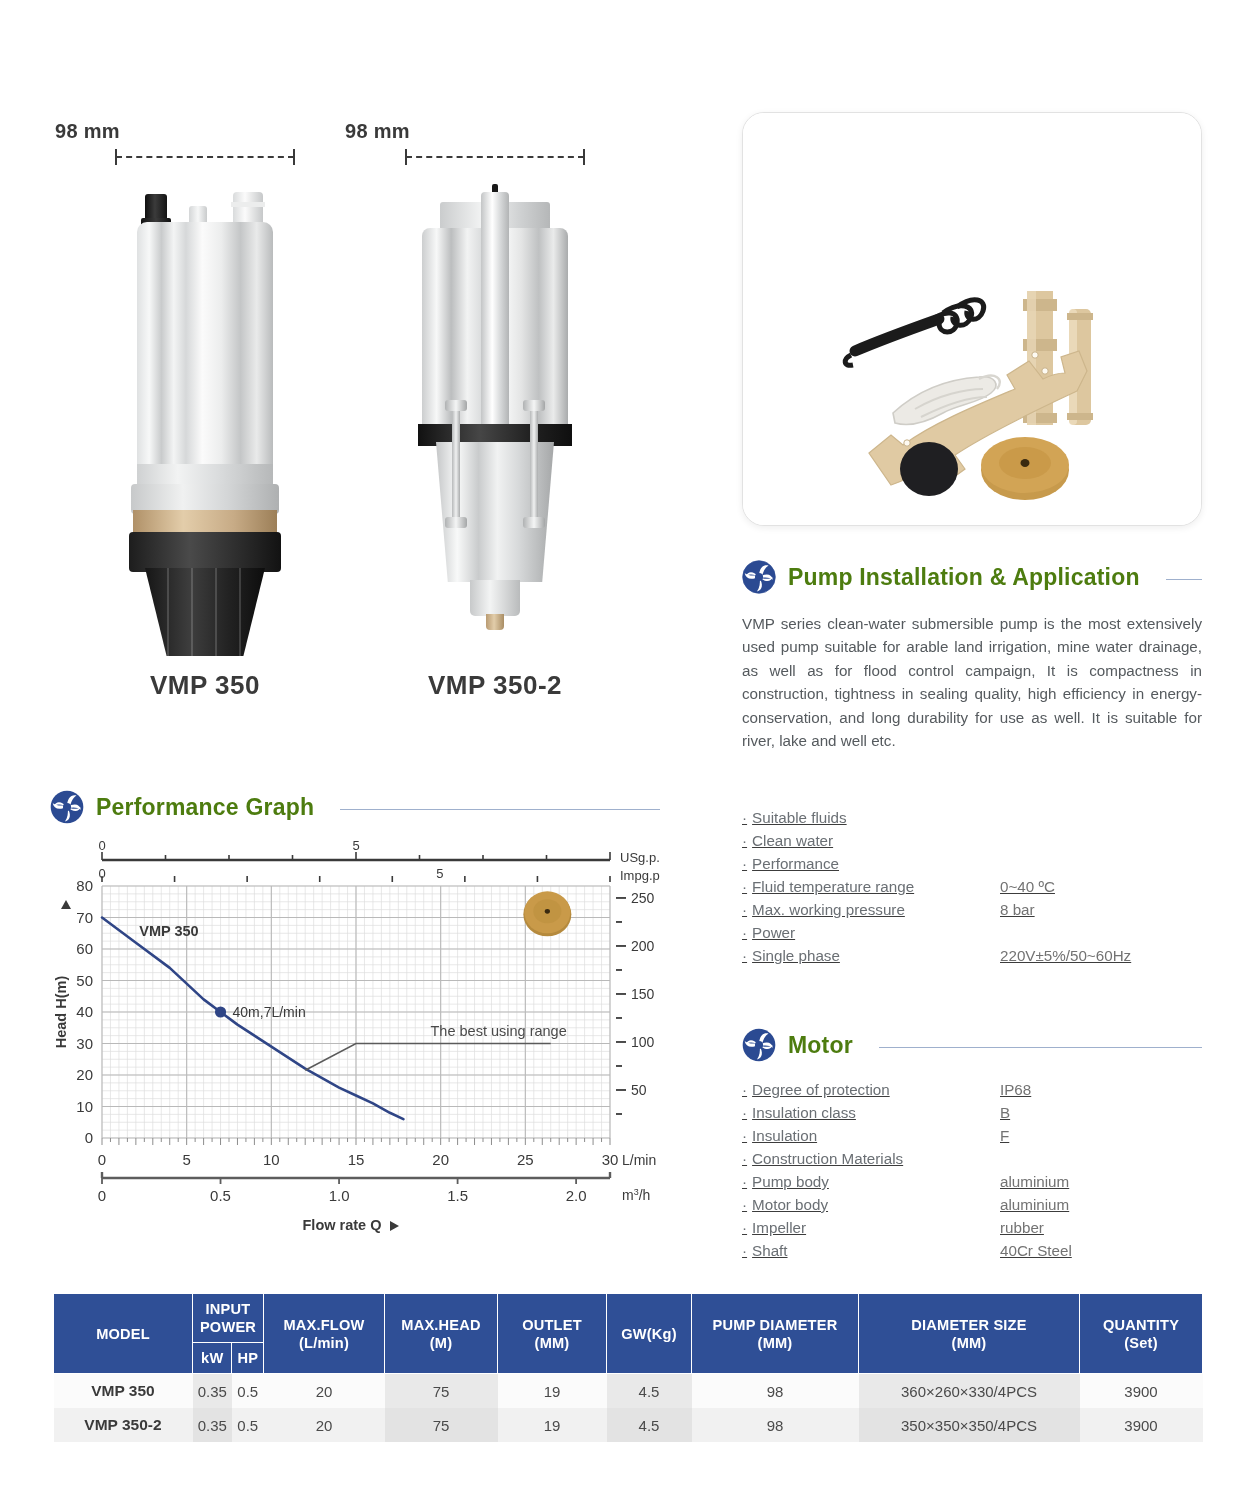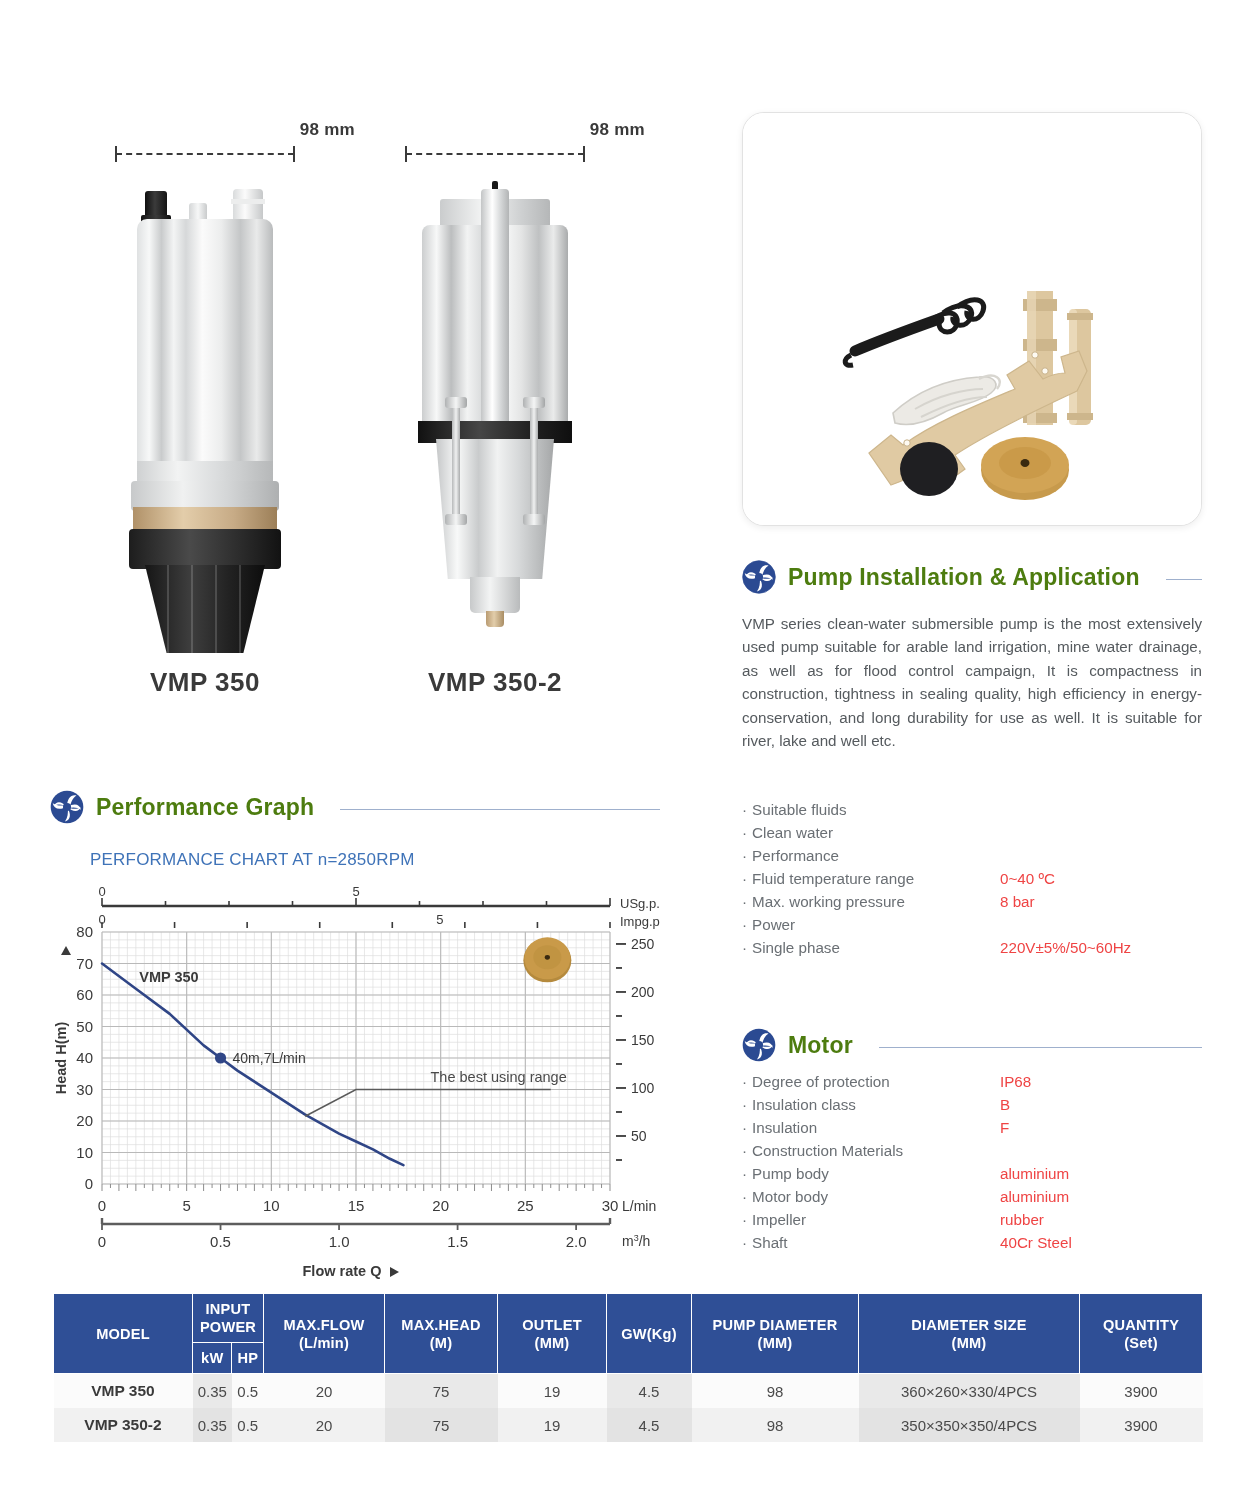--- a/index.html
+++ b/index.html
@@ -20,22 +20,22 @@
   #product-panel {
     position: absolute;
     left: 0; top: 0;
     width: 720px; height: 770px;
   }
   .product-block { position: absolute; top: 120px; width: 300px; }
   #product-block-1 { left: 55px; }
   #product-block-2 { left: 345px; }
 
   .dim-label {
-    text-align: right;
-    font-size: 17px;
+    text-align: left;
+    font-size: 20px;
     font-weight: bold;
     color: #3a3a3a;
     letter-spacing: .3px;
     margin-bottom: 5px;
   }
   .dim-line {
     position: relative;
     height: 18px;
     width: 190px;
     margin: 0 auto;
@@ -175,30 +175,30 @@
     font-size: 15.2px;
     line-height: 23.4px;
     color: #555a5e;
     text-align: justify;
     text-justify: inter-word;
   }
 
   #technical-data-section { position:absolute; left:742px; top:790px; width:460px; }
   #motor-section { position:absolute; left:742px; top:1028px; width:460px; }
 
-  .spec-list { margin-top: 8px; }
+  .spec-list { margin-top: 16px; text-decoration: underline; }
   .spec-row {
     display: flex;
     font-size: 15.2px;
     line-height: 23px;
     color: #6a6f74;
   }
   .spec-label { width: 258px; flex: 0 0 258px; }
   .spec-label .dot { margin-right: 5px; }
-  .spec-value { flex: 1 1 auto; color: #ef4444; }
+  .spec-value { flex: 1 1 auto; color: #737373; }
 
   
   #performance-section { position:absolute; left:50px; top:790px; width:610px; }
   #chart-subtitle {
     margin-top: 26px;
     margin-left: 40px;
     font-size: 17px;
     color: #3f73b8;
     font-weight: normal;
     letter-spacing: .2px;
@@ -488,21 +488,20 @@
         <path d="M50 50 C 64 72, 60 88, 44 93 C 52 82, 54 68, 52 54 Z"></path>
         <path d="M50 50 C 26 60, 11 55, 8 39 C 20 47, 34 47, 48 44 Z"></path>
         <path d="M50 50 C 34 32, 18 32, 12 47 C 24 40, 38 42, 50 50 Z"></path>
         <path d="M50 50 C 68 66, 84 66, 90 51 C 78 58, 62 56, 50 50 Z"></path>
       </g>
       <circle cx="50" cy="50" r="12" fill="#2b4a92"></circle>
     </svg>
     <span class="section-title">Performance Graph</span>
     <span class="head-rule"></span>
   </div>
-  <div id="chart-subtitle">PERFORMANCE CHART AT n=2850RPM</div>
   <div id="chart-area">
     <svg id="chart-svg" width="610" height="420" viewBox="0 0 610 420">
         <line x1="52" y1="22" x2="560" y2="22" stroke="#3a3a3a" stroke-width="2.4"></line>
         <line x1="52" y1="22" x2="52" y2="14" stroke="#3a3a3a" stroke-width="1.6"></line>
         <line x1="115.5" y1="22" x2="115.5" y2="17" stroke="#3a3a3a" stroke-width="1.6"></line>
         <line x1="179" y1="22" x2="179" y2="17" stroke="#3a3a3a" stroke-width="1.6"></line>
         <line x1="242.5" y1="22" x2="242.5" y2="17" stroke="#3a3a3a" stroke-width="1.6"></line>
         <line x1="306" y1="22" x2="306" y2="14" stroke="#3a3a3a" stroke-width="1.6"></line>
         <line x1="369.5" y1="22" x2="369.5" y2="17" stroke="#3a3a3a" stroke-width="1.6"></line>
         <line x1="433" y1="22" x2="433" y2="17" stroke="#3a3a3a" stroke-width="1.6"></line>

